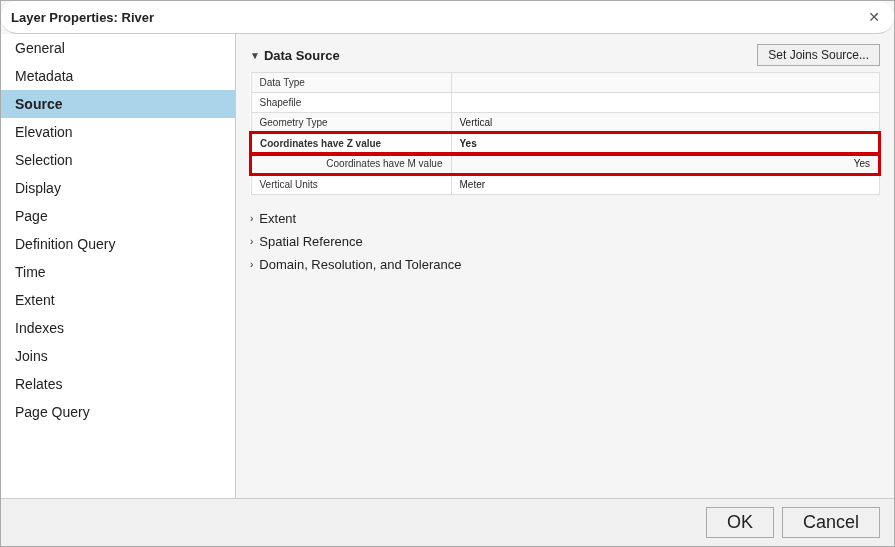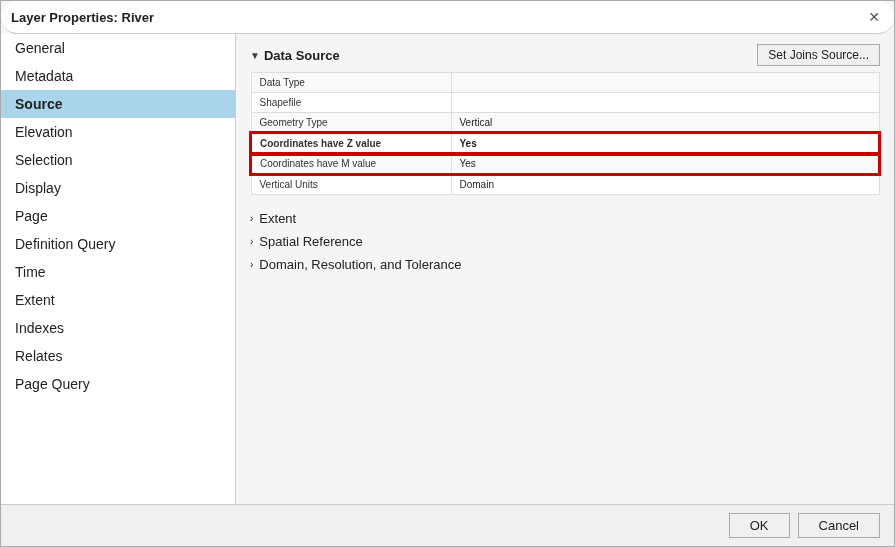--- a/index.html
+++ b/index.html
@@ -148,21 +148,21 @@
       padding: 8px 14px;
       display: flex;
       justify-content: flex-end;
       gap: 8px;
       flex-shrink: 0;
     }
     .footer-btn {
       padding: 4px 20px;
       border: 1px solid #aaa;
       background: #f0f0f0;
-      font-size: 13px;
+      font-size: 18px;
       cursor: pointer;
       color: #222;
       min-width: 60px;
     }
   </style>
 </head>
 <body>
 
 <div class="dialog">
 
@@ -180,20 +180,21 @@
         <div class="sidebar-item">Metadata</div>
         <div class="sidebar-item active">Source</div>
         <div class="sidebar-item">Elevation</div>
         <div class="sidebar-item">Selection</div>
         <div class="sidebar-item">Display</div>
         <div class="sidebar-item">Page</div>
         <div class="sidebar-item">Definition Query</div>
         <div class="sidebar-item">Time</div>
         <div class="sidebar-item">Extent</div>
         <div class="sidebar-item">Indexes</div>
+        <div class="sidebar-item">Joins</div>
         <div class="sidebar-item">Relates</div>
         <div class="sidebar-item">Page Query</div>
       </div>
 
     <div class="main-content">
 
       <div>
         <div class="section-header">
           <div class="section-title">
             <span class="collapse-arrow">▼</span>
@@ -212,27 +213,27 @@
                 <td></td>
               </tr>
               <tr>
                 <td>Geometry Type</td>
                 <td>Vertical</td>
               </tr>
               <tr style="outline: rgb(204, 0, 0) solid 2px; font-weight: bold;">
                 <td style="border-top: 2px solid rgb(204, 0, 0); border-bottom: 1px solid rgb(221, 221, 221); border-left: 2px solid rgb(204, 0, 0);">Coordinates have Z value</td>
                 <td style="border-top: 2px solid rgb(204, 0, 0); border-bottom: 1px solid rgb(221, 221, 221); border-right: 2px solid rgb(204, 0, 0);">Yes</td>
               </tr>
-              <tr style="outline: rgb(204, 0, 0) solid 2px;">
+              <tr style="outline: rgb(204, 0, 0) solid 2px; text-align: right;">
                 <td style="border-top: 1px solid rgb(221, 221, 221); border-bottom: 2px solid rgb(204, 0, 0); border-left: 2px solid rgb(204, 0, 0);">Coordinates have M value</td>
                 <td style="border-top: 1px solid rgb(221, 221, 221); border-bottom: 2px solid rgb(204, 0, 0); border-right: 2px solid rgb(204, 0, 0);">Yes</td>
               </tr>
               <tr>
                 <td>Vertical Units</td>
-                <td>Domain</td>
+                <td>Meter</td>
               </tr>
             </tbody>
         </table>
       </div>
 
       <div id="collapsible-sections-container">
       <div class="collapsible-section">
             <span class="arrow">›</span>
             <span>Extent</span>
           </div>

